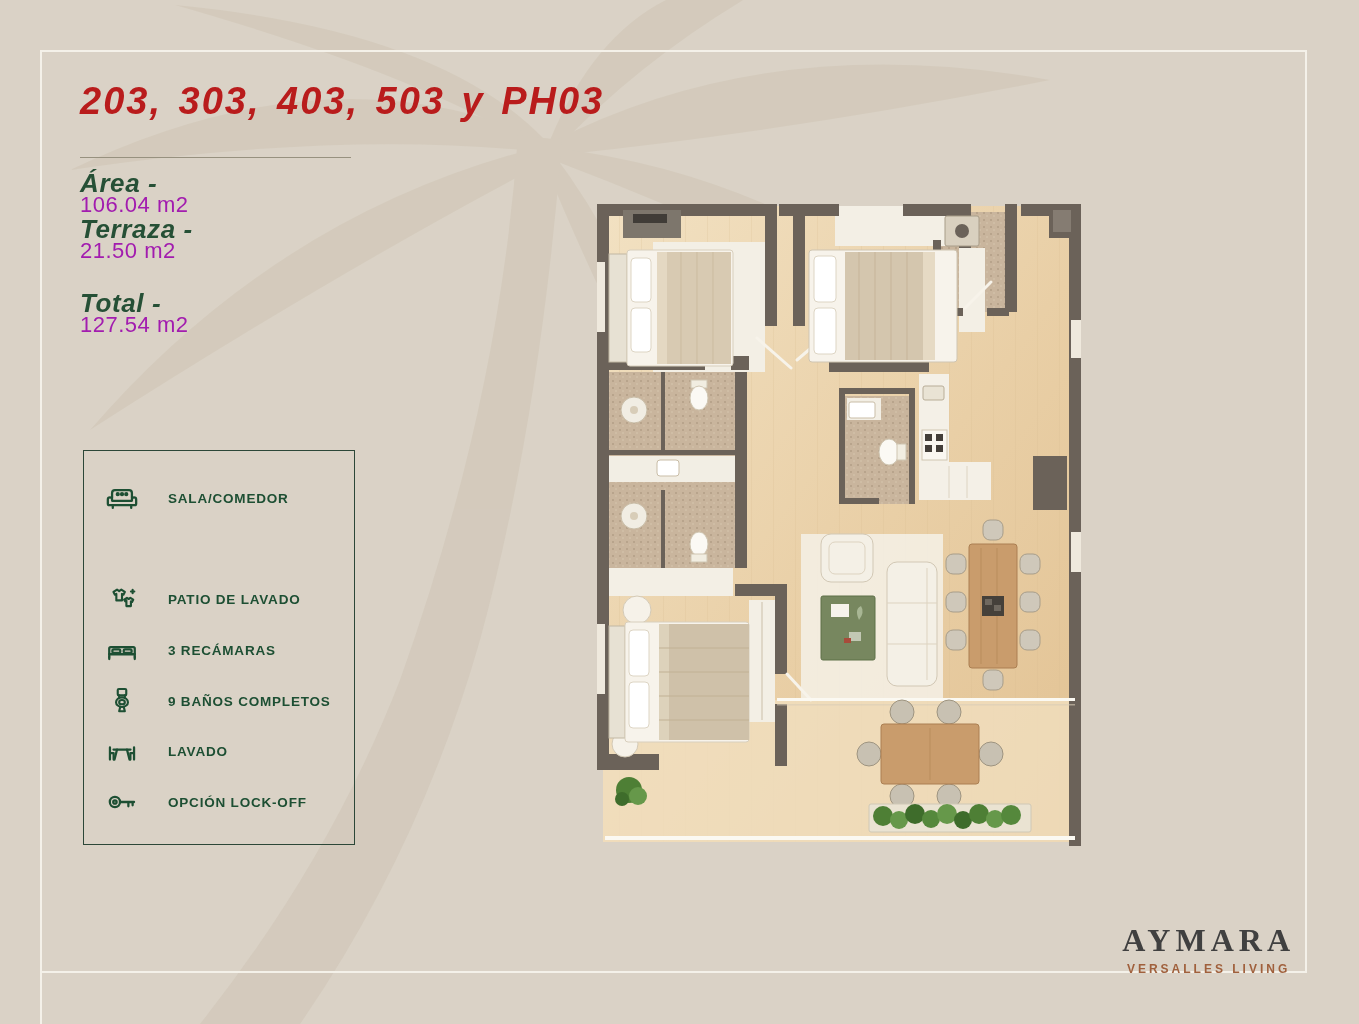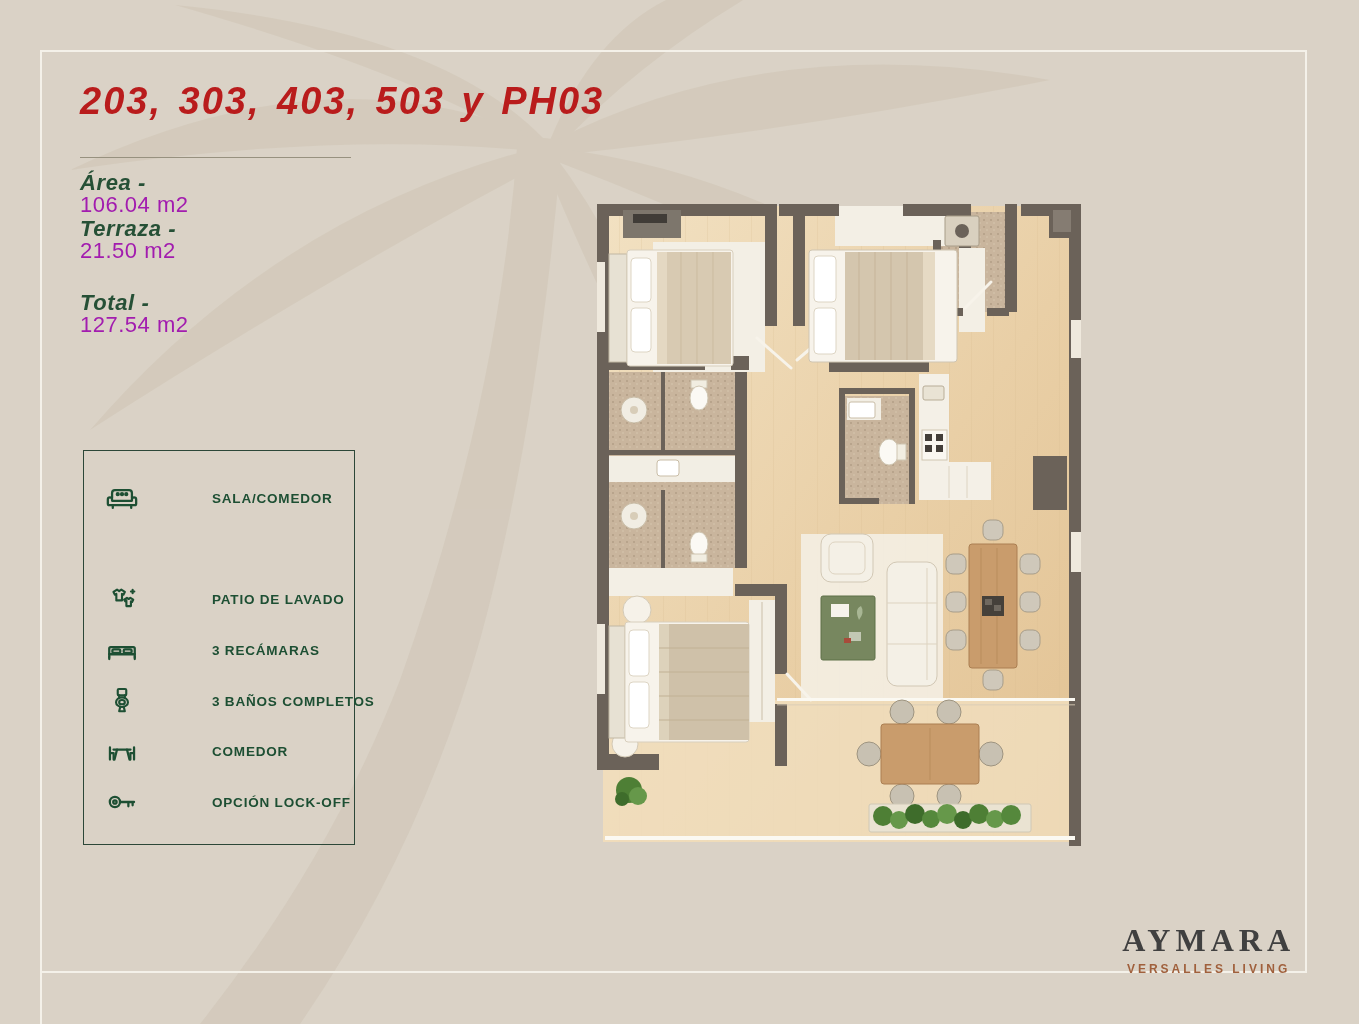--- a/index.html
+++ b/index.html
@@ -26,34 +26,34 @@
     font-size:38px;font-weight:bold;font-style:italic;
     letter-spacing:2px;word-spacing:4px;color:#b91c1c;
   }
   .title-rule{
     position:absolute;left:80px;top:157px;width:271px;height:1px;
     background:#97917f;
   }
   
   .specs{position:absolute;left:80px;top:172px;}
   .spec-label{
-    font-size:22px;font-weight:bold;font-style:italic;color:#265036;
+    font-size:26px;font-weight:bold;font-style:italic;color:#265036;
     letter-spacing:.6px;line-height:22px;
   }
   .spec-value{
     font-size:22px;color:#a21caf;letter-spacing:.5px;line-height:22px;
     margin-bottom:2px;
   }
   .spec-gap{height:28px;}
   
   .legend{
     position:absolute;left:83px;top:450px;width:270px;height:393px;
     border:1.5px solid #2c4738;
   }
-  .leg-row{position:absolute;left:21px;height:36px;display:flex;align-items:center;gap:44px;}
+  .leg-row{position:absolute;left:21px;height:36px;display:flex;align-items:center;}
   .leg-icon{width:34px;height:34px;flex:0 0 34px;}
   .leg-label{
     margin-left:29px;font-size:13.5px;font-weight:bold;color:#1d4f33;
     letter-spacing:.8px;white-space:nowrap;
   }
   
   .floorplan{position:absolute;left:597px;top:204px;width:484px;height:642px;}
   
   .brand{position:absolute;right:64px;top:922px;text-align:center;}
   .brand-name{
@@ -141,31 +141,31 @@
     </div>
 
     <div class="leg-row" style="top:232px">
       <svg class="leg-icon" viewBox="0 0 24 24" fill="none" stroke="#1d4f33" stroke-width="1.5" stroke-linecap="round" stroke-linejoin="round">
         <rect x="9" y="3.5" width="6" height="4.5" rx=".8"></rect>
         <path d="M10 8 v1.5 M14 8 v1.5"></path>
         <ellipse cx="12" cy="12.8" rx="4.2" ry="3.4"></ellipse>
         <ellipse cx="12" cy="12.8" rx="2" ry="1.5"></ellipse>
         <path d="M10.8 16 l-.8 3.2 h4 l-.8-3.2"></path>
       </svg>
-      <span class="leg-label">3 BAÑOS COMPLETOS</span>
+      <span class="leg-label">9 BAÑOS COMPLETOS</span>
     </div>
 
     <div class="leg-row" style="top:282px">
       <svg class="leg-icon" viewBox="0 0 24 24" fill="none" stroke="#1d4f33" stroke-width="1.6" stroke-linecap="round" stroke-linejoin="round">
         <path d="M6 11 h12"></path>
         <path d="M8.5 11 l-1.8 7 M15.5 11 l1.8 7"></path>
         <path d="M3.5 9.5 v8.5 M3.5 13.5 h2.6 M6.1 13.5 v4.5"></path>
         <path d="M20.5 9.5 v8.5 M20.5 13.5 h-2.6 M17.9 13.5 v4.5"></path>
       </svg>
-      <span class="leg-label">COMEDOR</span>
+      <span class="leg-label">LAVADO</span>
     </div>
 
     <div class="leg-row" style="top:333px">
       <svg class="leg-icon" viewBox="0 0 24 24" fill="none" stroke="#1d4f33" stroke-width="1.6" stroke-linecap="round" stroke-linejoin="round">
         <circle cx="7" cy="12" r="3.6"></circle>
         <circle cx="7" cy="12" r="1.2"></circle>
         <path d="M10.6 12 h9.9 M16.5 12 v3 M19.5 12 v2.3"></path>
       </svg>
       <span class="leg-label">OPCIÓN LOCK-OFF</span>
     </div>

